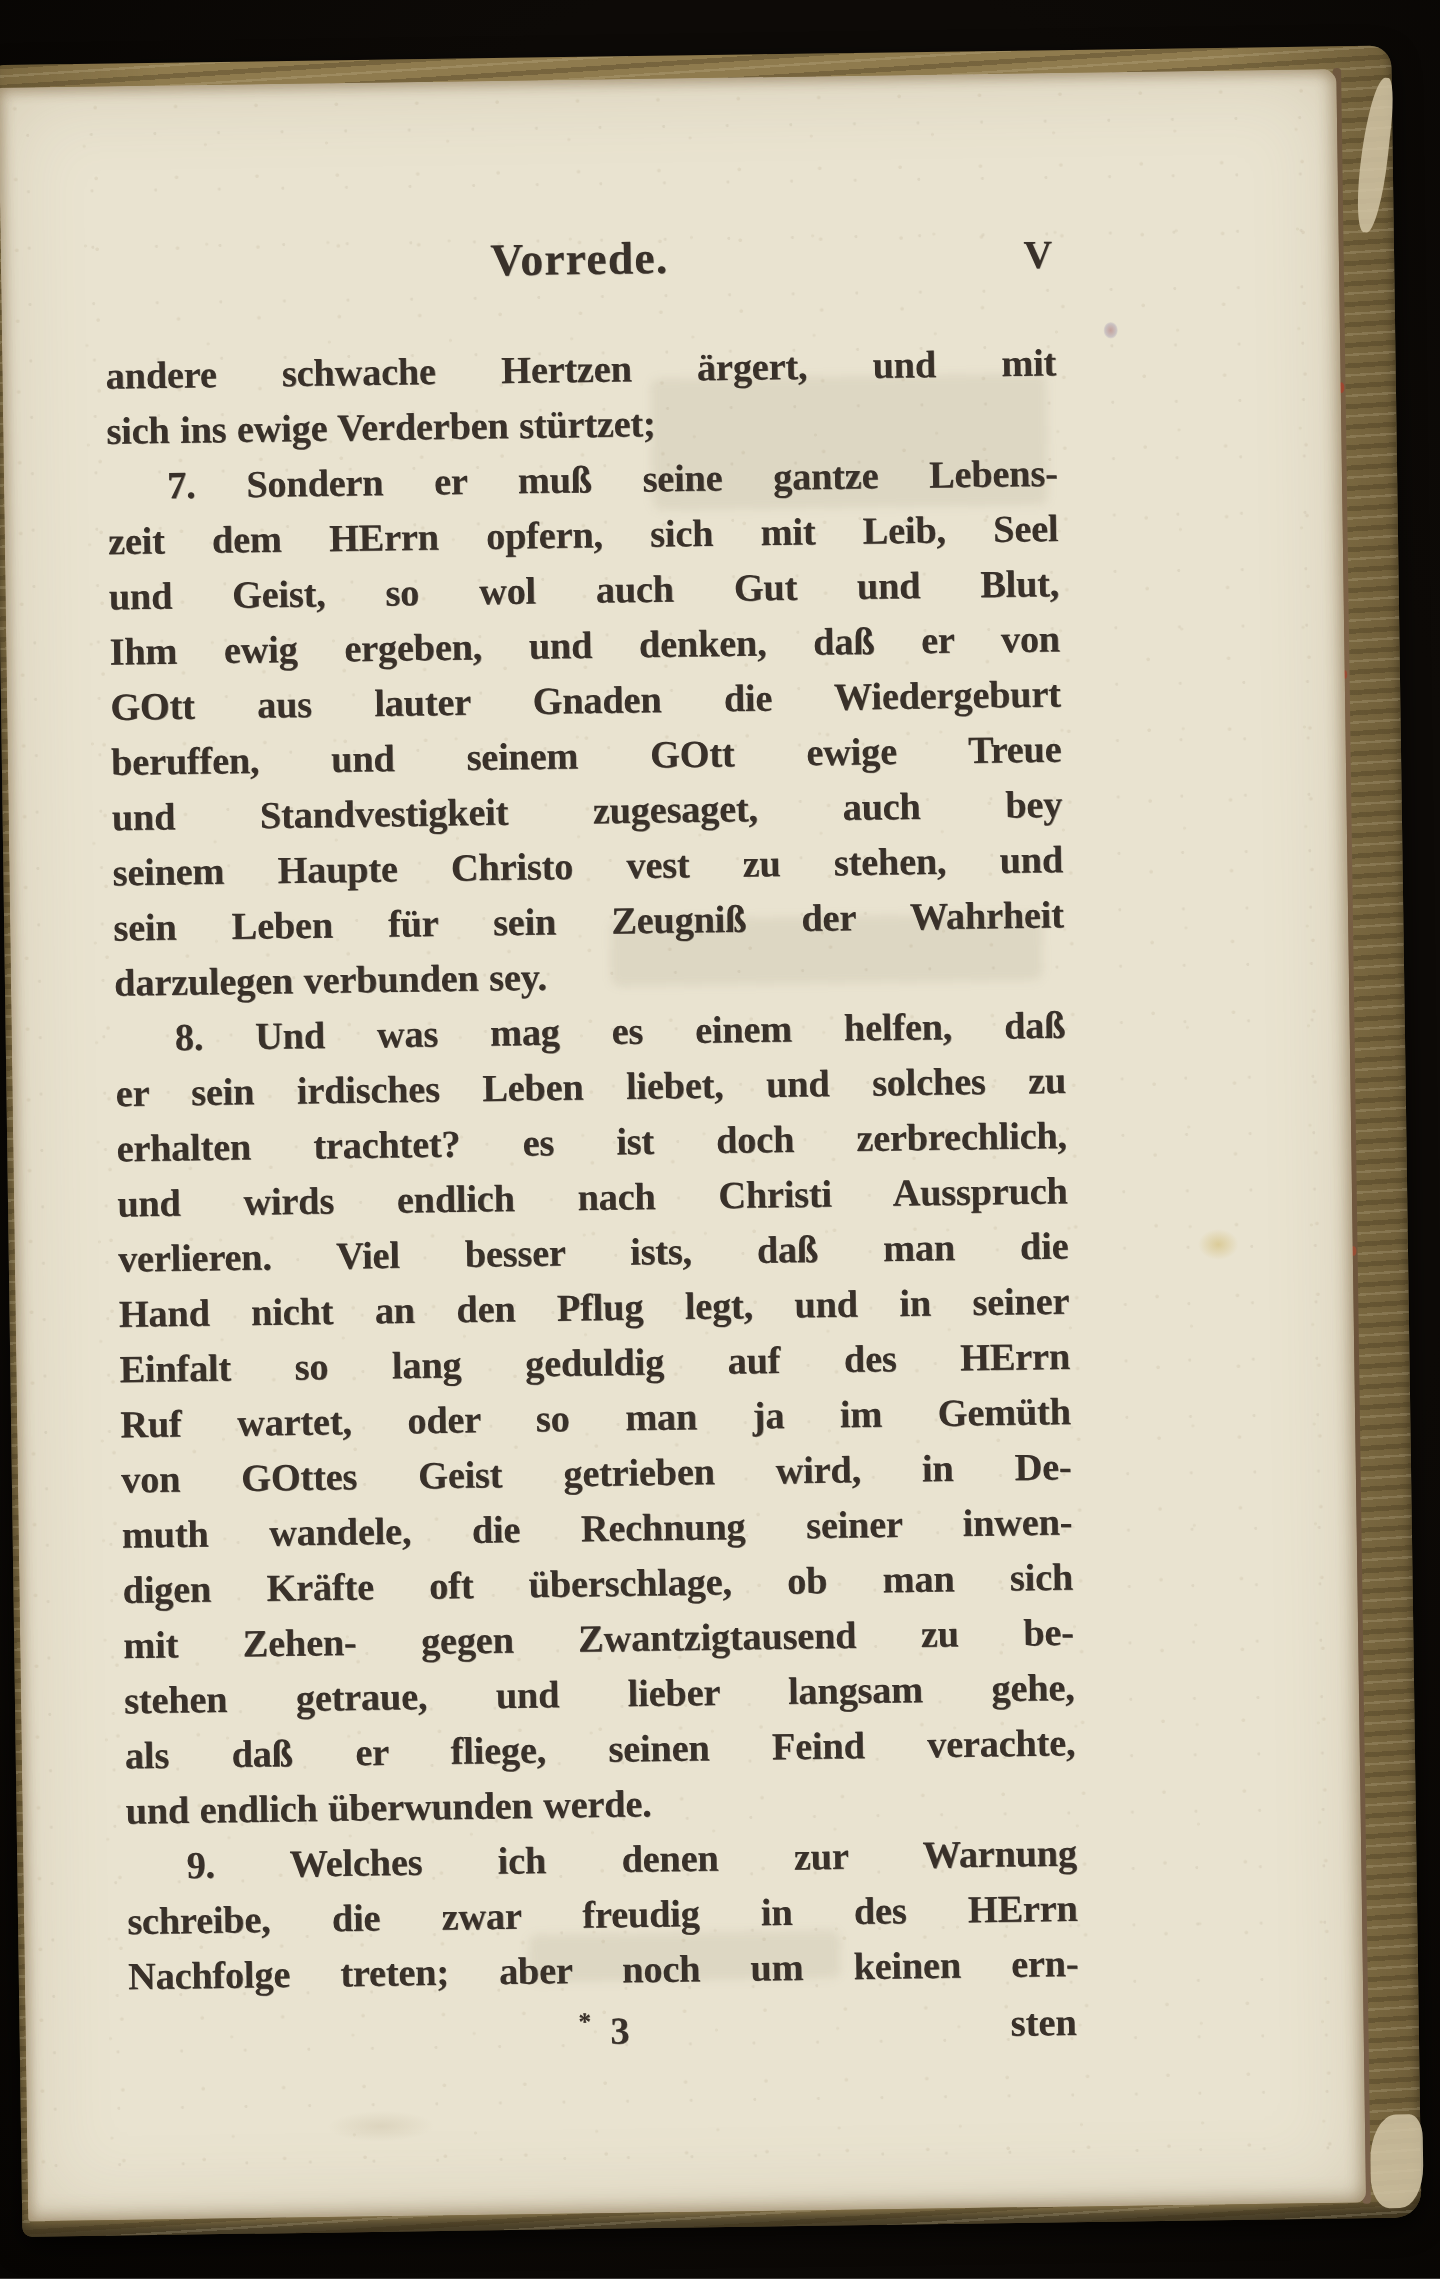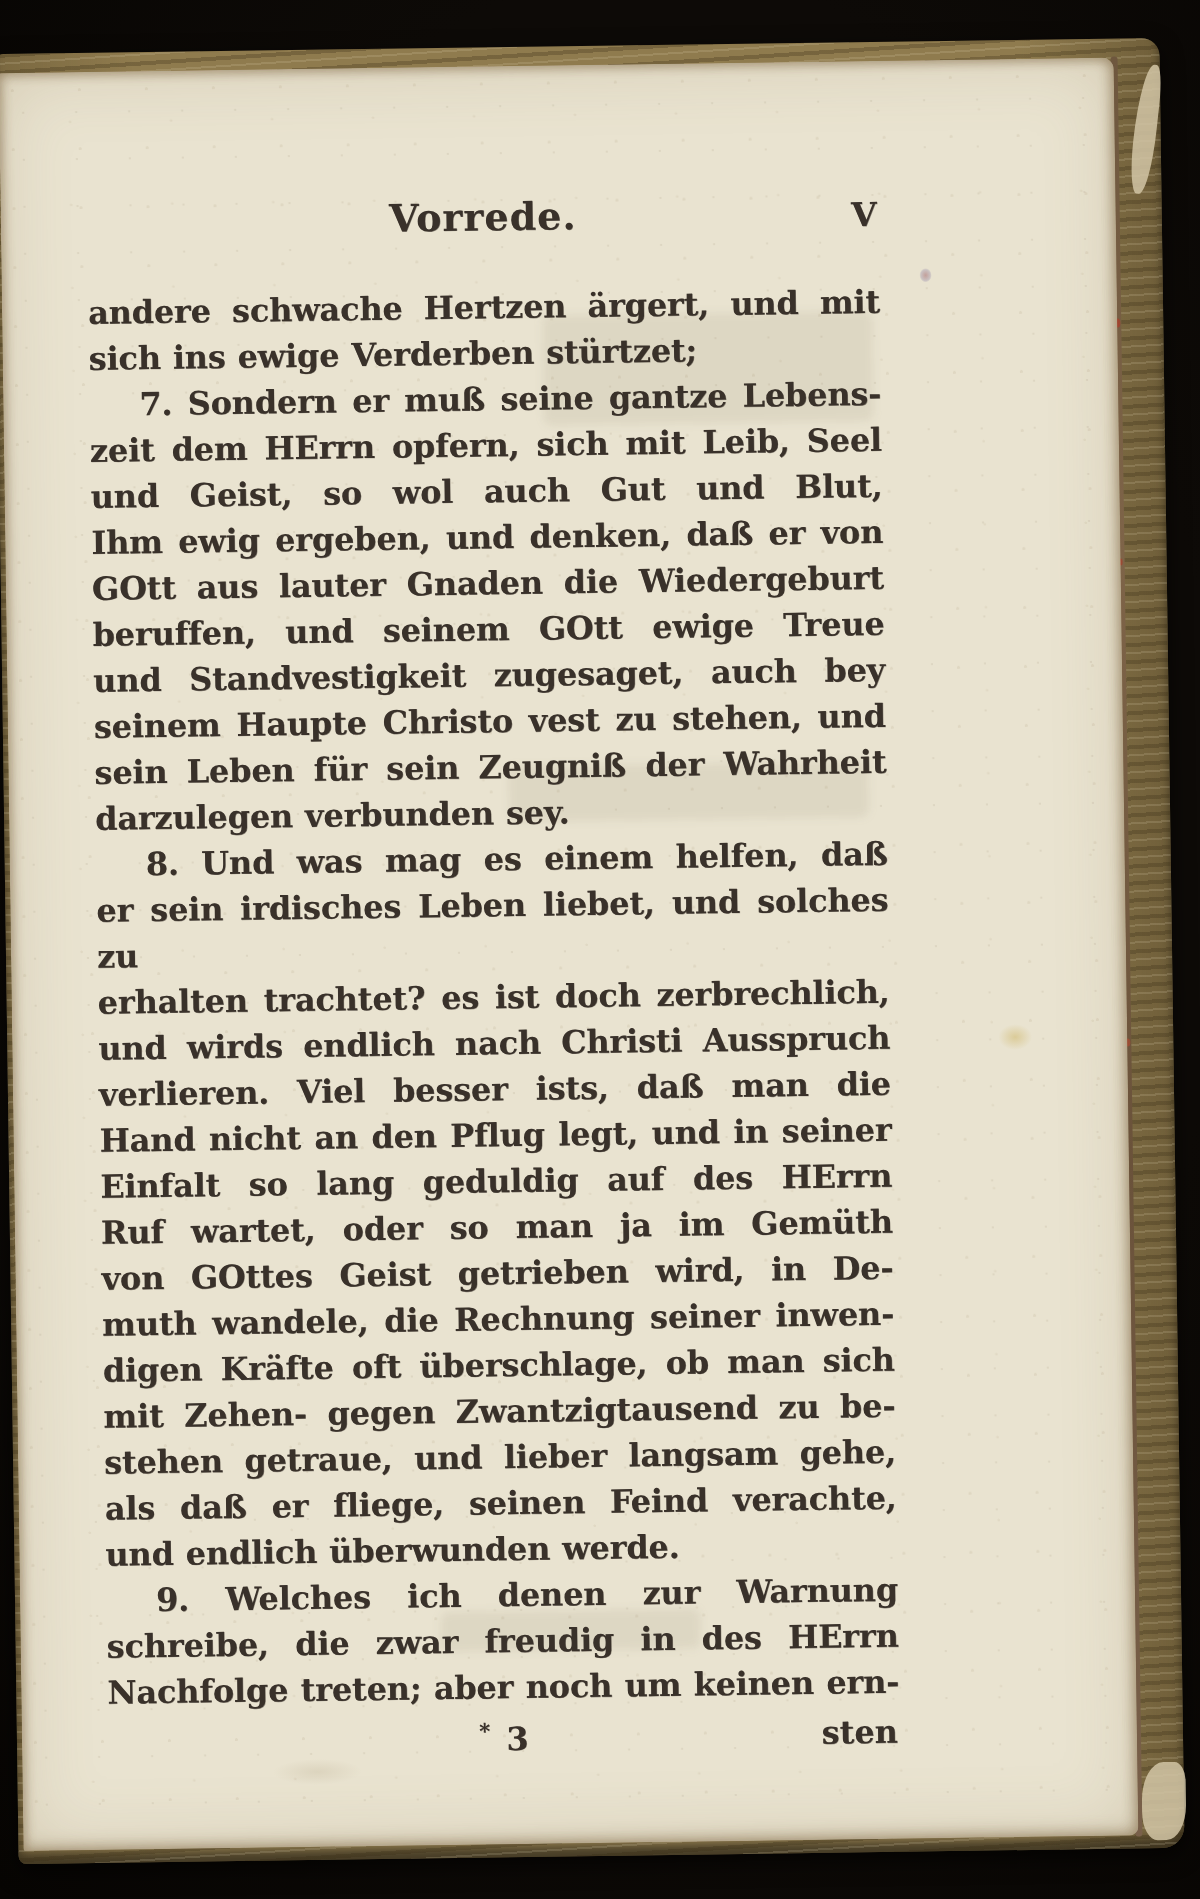--- a/index.html
+++ b/index.html
@@ -1,21 +1,21 @@
 <!DOCTYPE html>
 <html><head>
 <meta charset="utf-8">
 <style>
   html,body{margin:0;padding:0;}
   body{
     width:1200px;height:1899px;overflow:hidden;position:relative;
     background:radial-gradient(ellipse at 55% 45%, #0d0a07 60%, #070503 100%);
     font-family:"DejaVu Serif","Liberation Serif",serif;
   }
-  .scene{position:absolute;inset:0;}
+  .scene{position:absolute;inset:0;font-family:Liberation Serif, serif;}
   
   .book{
     position:absolute;left:6px;top:46px;width:1166px;height:1810px;
     transform:rotate(-0.8deg);
     background:#8f7b4e;
     border-radius:10px 18px 22px 8px;
     box-shadow:0 8px 22px rgba(0,0,0,.65), inset 0 -10px 10px rgba(0,0,0,.5);
   }
   .book::before{
     content:"";position:absolute;inset:0;border-radius:inherit;

